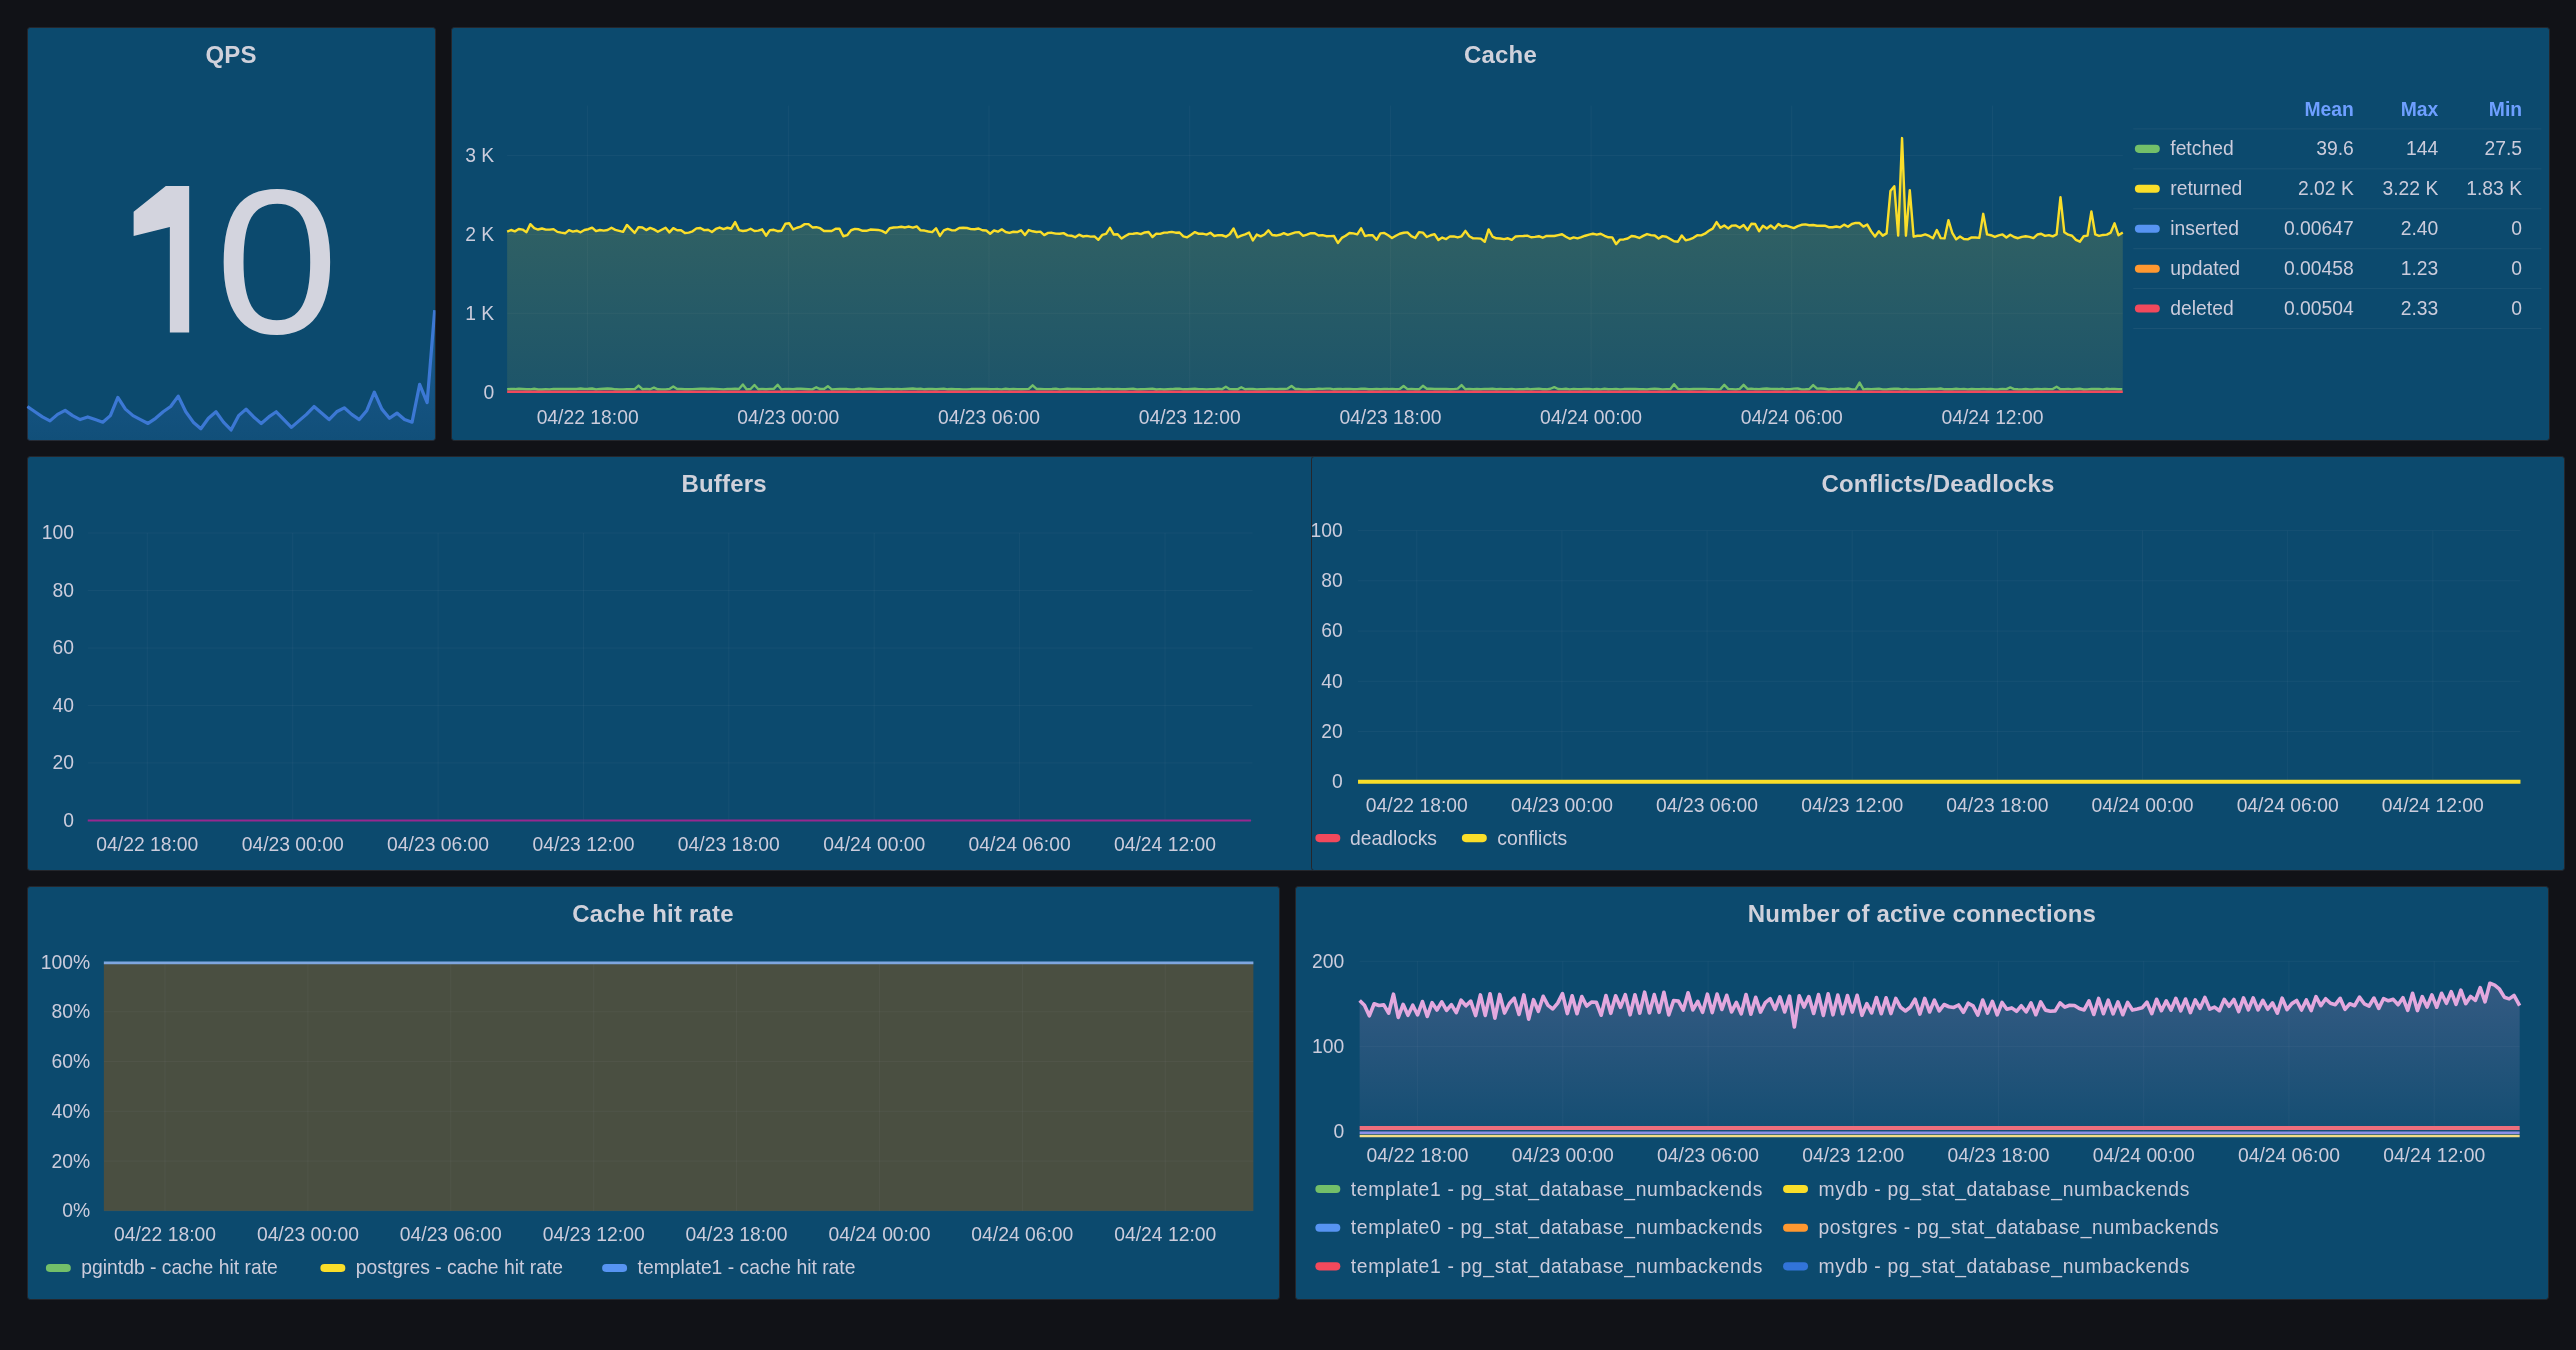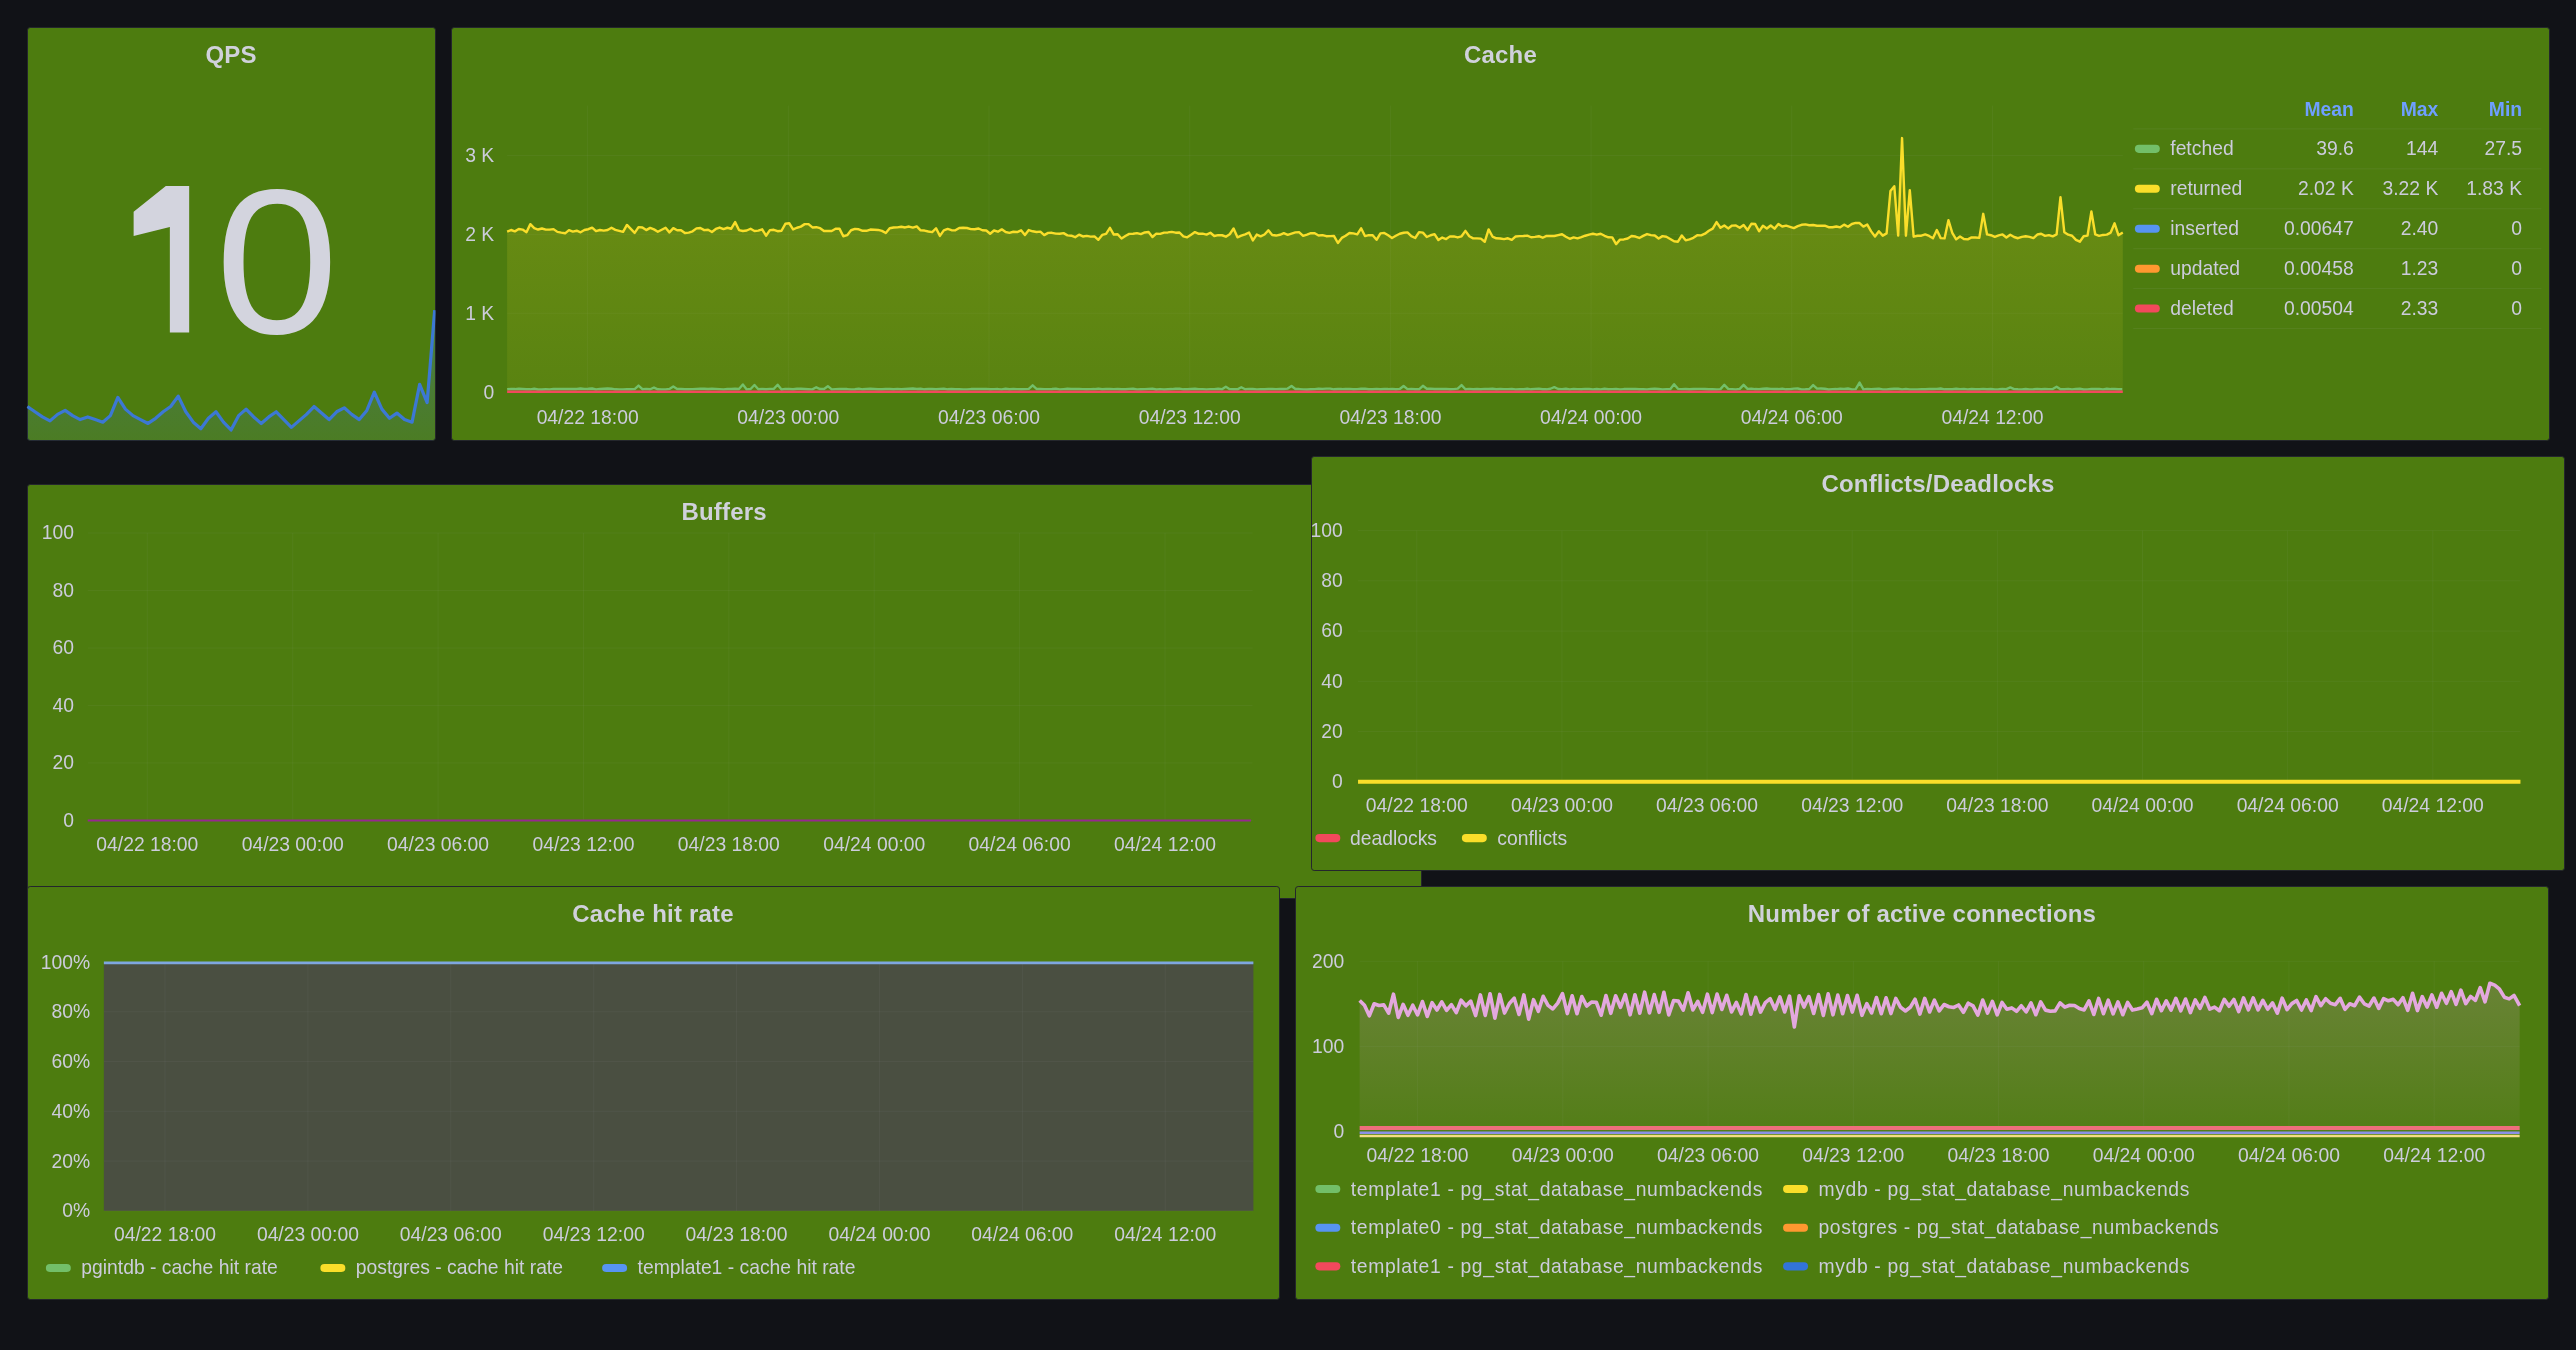--- a/index.html
+++ b/index.html
@@ -1,29 +1,29 @@
 <!DOCTYPE html>
 <html style="font-size:13px"><head><meta charset="utf-8">
 <style>
 * { margin:0; padding:0; box-sizing:border-box; }
 html,body { width:2576px; height:1351px; background:#111217; overflow:hidden; }
 body { font-family:"Liberation Sans", sans-serif; position:relative; }
-.panel { position:absolute; background:#4d7c0f; border:0.8px solid #24262c; border-radius:3.2px; }
+.panel { position:absolute; background:#0c4a6e; border:0.8px solid #24262c; border-radius:3.2px; }
 .ptitle { position:absolute; top:0; left:0; right:0; height:50px; line-height:53px; text-align:center;
   color:#d0d1db; font-size:24px; font-weight:bold; letter-spacing:0.2px; }
 svg.overlay { position:absolute; left:0; top:0; }
 </style></head>
 <body>
 <div class="panel" style="left:26.6px;top:26.6px;width:409px;height:414px;">
     <div class="ptitle">QPS</div>
   </div>
 <div class="panel" style="left:451px;top:26.6px;width:2099px;height:414px;">
     <div class="ptitle">Cache</div>
   </div>
-<div class="panel" style="left:26.6px;top:456px;width:1395px;height:415px;margin-top:28px;">
+<div class="panel" style="left:26.6px;top:456px;width:1395px;height:415px;">
     <div class="ptitle">Buffers</div>
   </div>
 <div class="panel" style="left:1295px;top:456px;width:1254px;height:415px;margin-left:16px;">
     <div class="ptitle">Conflicts/Deadlocks</div>
   </div>
 <div class="panel" style="left:26.6px;top:886px;width:1253px;height:414px;">
     <div class="ptitle">Cache hit rate</div>
   </div>
 <div class="panel" style="left:1295px;top:886px;width:1254px;height:414px;">
     <div class="ptitle">Number of active connections</div>

